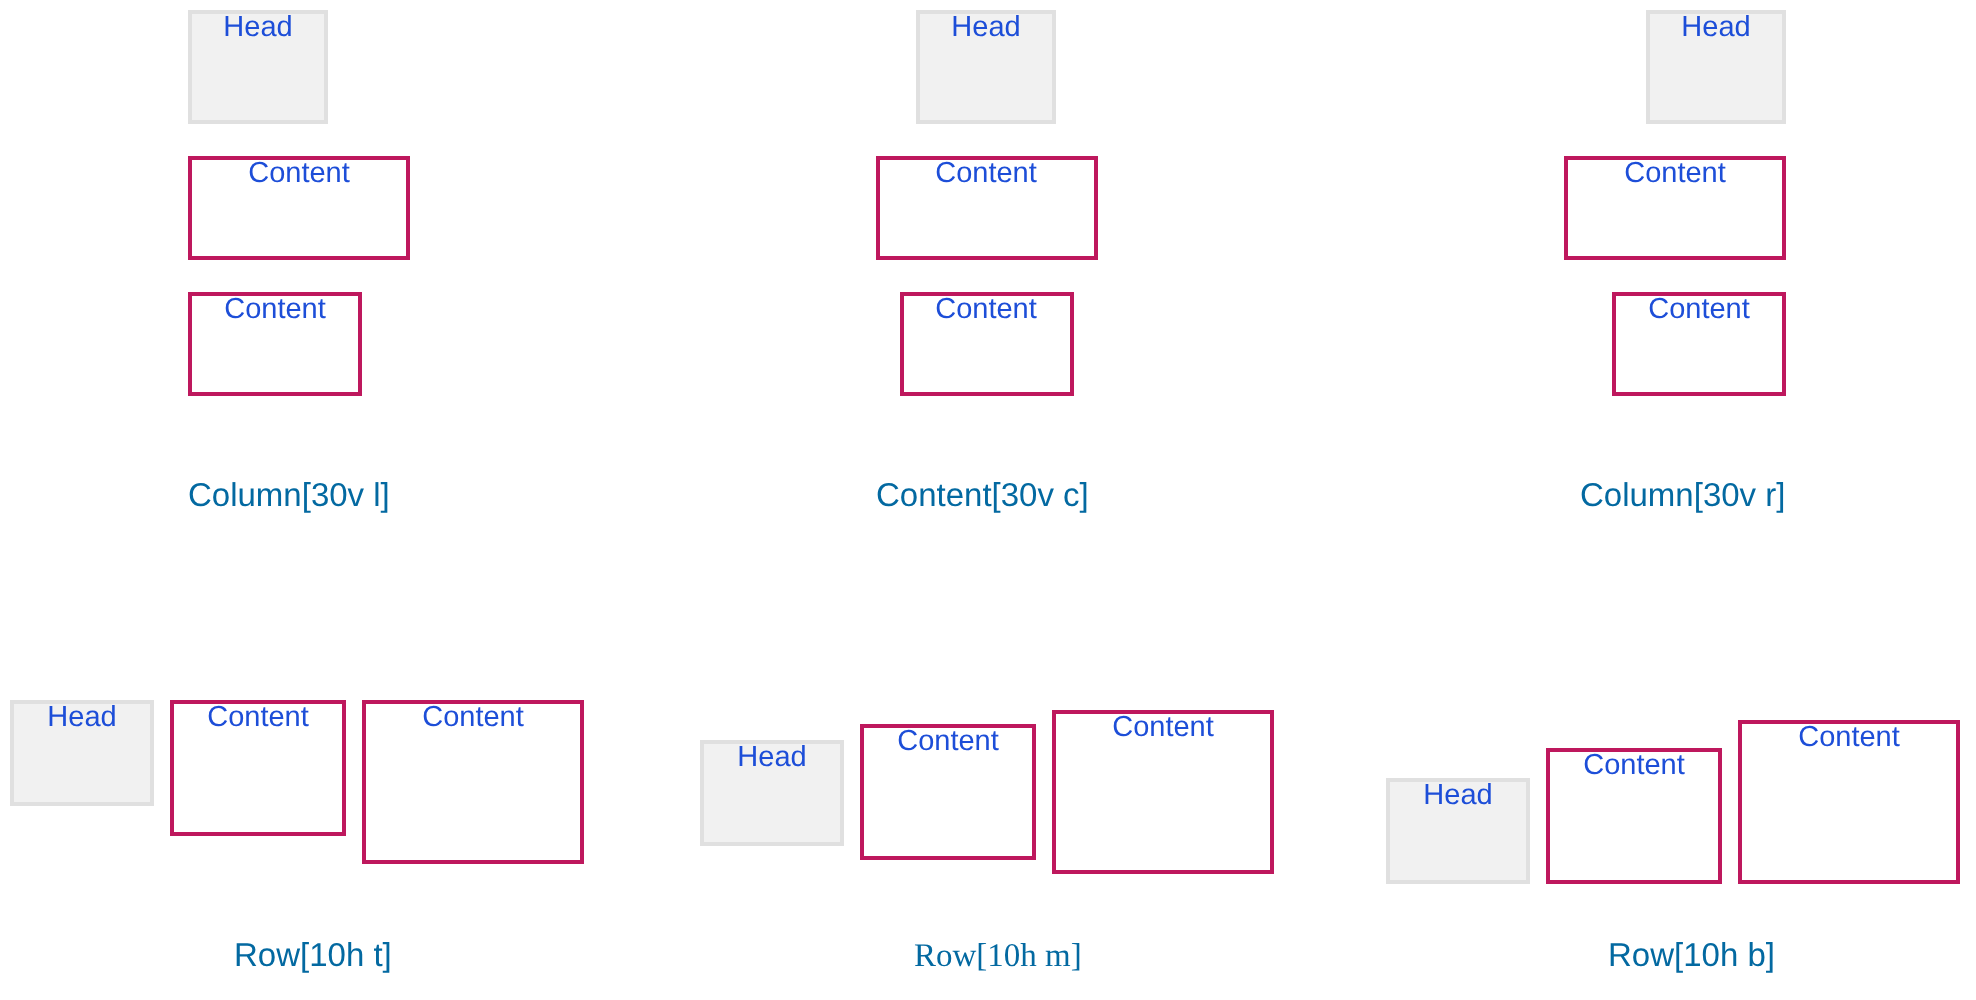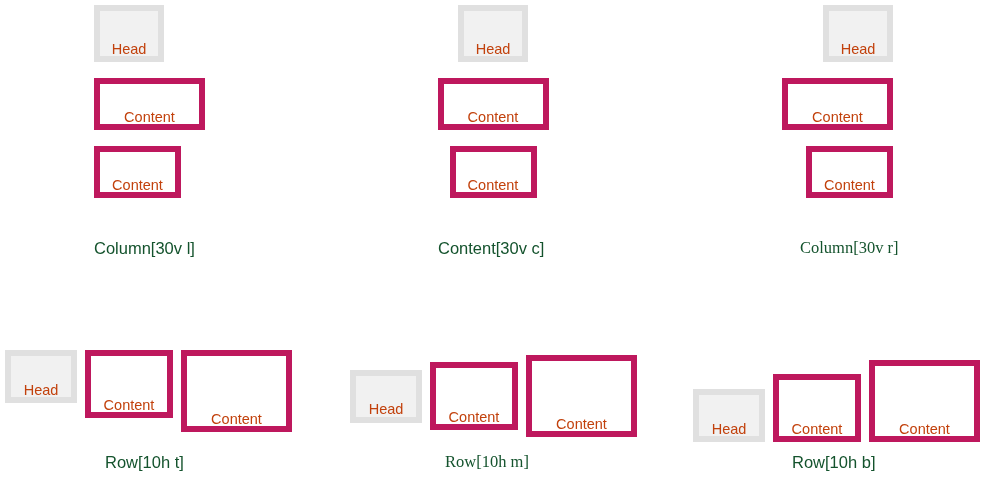--- a/index.html
+++ b/index.html
@@ -14,40 +14,40 @@
 
   #stage {
     position: relative;
     width: 988px;
     height: 500px;
     background: #ffffff;
   }
 
   
   .box {
-    border: 6px solid #be185d;
+    border: 2px solid #be185d;
     background: #ffffff;
-    color: #c2410c;
+    color: #1d4ed8;
     font-size: 14.5px;
     line-height: 1;
     display: flex;
-    align-items: flex-end;
+    align-items: flex-start;
     justify-content: center;
     white-space: nowrap;
     flex: 0 0 auto;
   }
   .box.head {
     background: #f1f1f1;
     border-color: #e0e0e0;
   }
 
   
   .caption {
     font-size: 16.5px;
-    color: #14532d;
+    color: #0369a1;
     line-height: 1;
     white-space: nowrap;
   }
 
   
   .col-group {
     position: absolute;
     top: 0;
     width: 300px;
     height: 270px;
@@ -91,21 +91,22 @@
     display: flex;
     flex-direction: row;
     gap: 8px;
   }
   .row-strip.align-t { align-items: flex-start; }
   .row-strip.align-m { align-items: center; }
   .row-strip.align-b { align-items: flex-end; }
 
   .row-caption {
     position: absolute;
-    top: 104px;
+    top: 120px;
+    margin-left: 12px;
   }
 
   
   .rb-head   { width: 72px;  height: 53px; }
   .rb-cont-1 { width: 88px;  height: 68px; }
   .rb-cont-2 { width: 111px; height: 82px; }
 </style>
 </head>
 <body>
 
@@ -146,21 +147,21 @@
       <div class="box head cb-head">
         <span>Head</span>
       </div>
       <div class="box cb-cont-1">
         <span>Content</span>
       </div>
       <div class="box cb-cont-2">
         <span>Content</span>
       </div>
     </div>
-    <div class="caption col-caption" style="left:207px;font-family:Liberation Serif, serif;">Column[30v r]</div>
+    <div class="caption col-caption" style="left:197px;">Column[30v r]</div>
   </div>
 
   <div class="row-group" style="left:5px; top:350px;">
     <div class="row-strip align-t">
       <div class="box head rb-head">
         <span>Head</span>
       </div>
       <div class="box rb-cont-1">
         <span>Content</span>
       </div>

